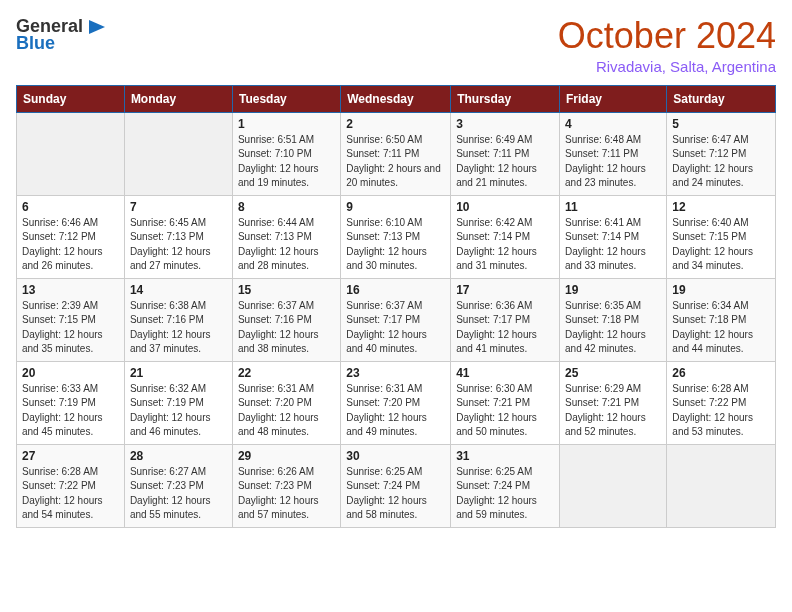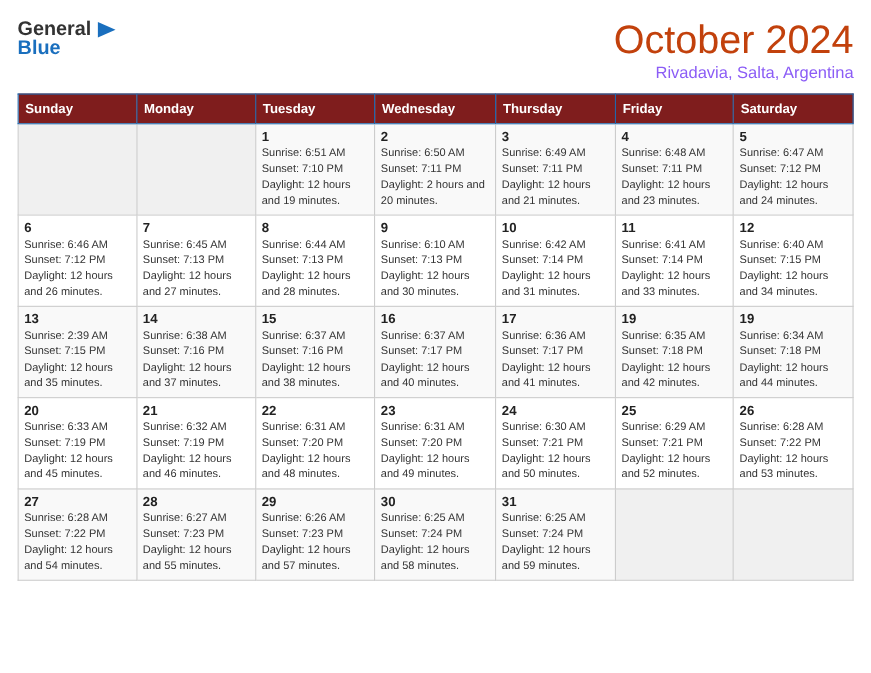--- a/index.html
+++ b/index.html
@@ -218,21 +218,21 @@
           </td>
           <td>
             <span class="day-number">22</span>
             <div class="day-info"><span>Sunrise: 6:31 AM</span><br><span>Sunset: 7:20 PM</span><br><span>Daylight: 12 hours and 48 minutes.</span></div>
           </td>
           <td>
             <span class="day-number">23</span>
             <div class="day-info"><span>Sunrise: 6:31 AM</span><br><span>Sunset: 7:20 PM</span><br><span>Daylight: 12 hours and 49 minutes.</span></div>
           </td>
           <td>
-            <span class="day-number">24</span>
+            <span class="day-number">41</span>
             <div class="day-info"><span>Sunrise: 6:30 AM</span><br><span>Sunset: 7:21 PM</span><br><span>Daylight: 12 hours and 50 minutes.</span></div>
           </td>
           <td>
             <span class="day-number">25</span>
             <div class="day-info"><span>Sunrise: 6:29 AM</span><br><span>Sunset: 7:21 PM</span><br><span>Daylight: 12 hours and 52 minutes.</span></div>
           </td>
           <td>
             <span class="day-number">26</span>
             <div class="day-info"><span>Sunrise: 6:28 AM</span><br><span>Sunset: 7:22 PM</span><br><span>Daylight: 12 hours and 53 minutes.</span></div>
           </td>

